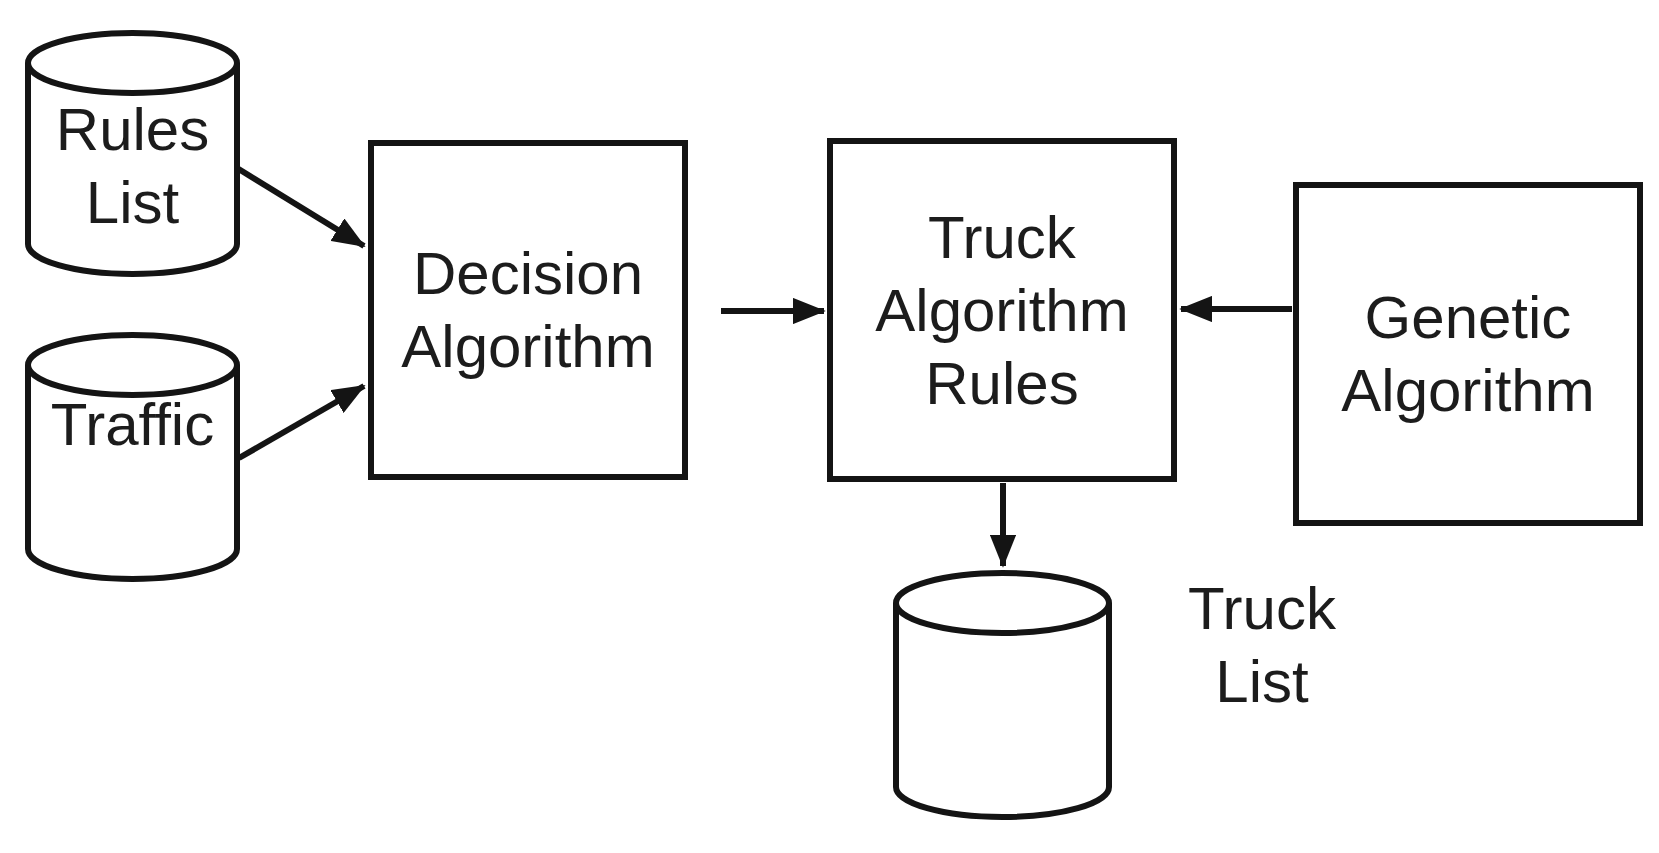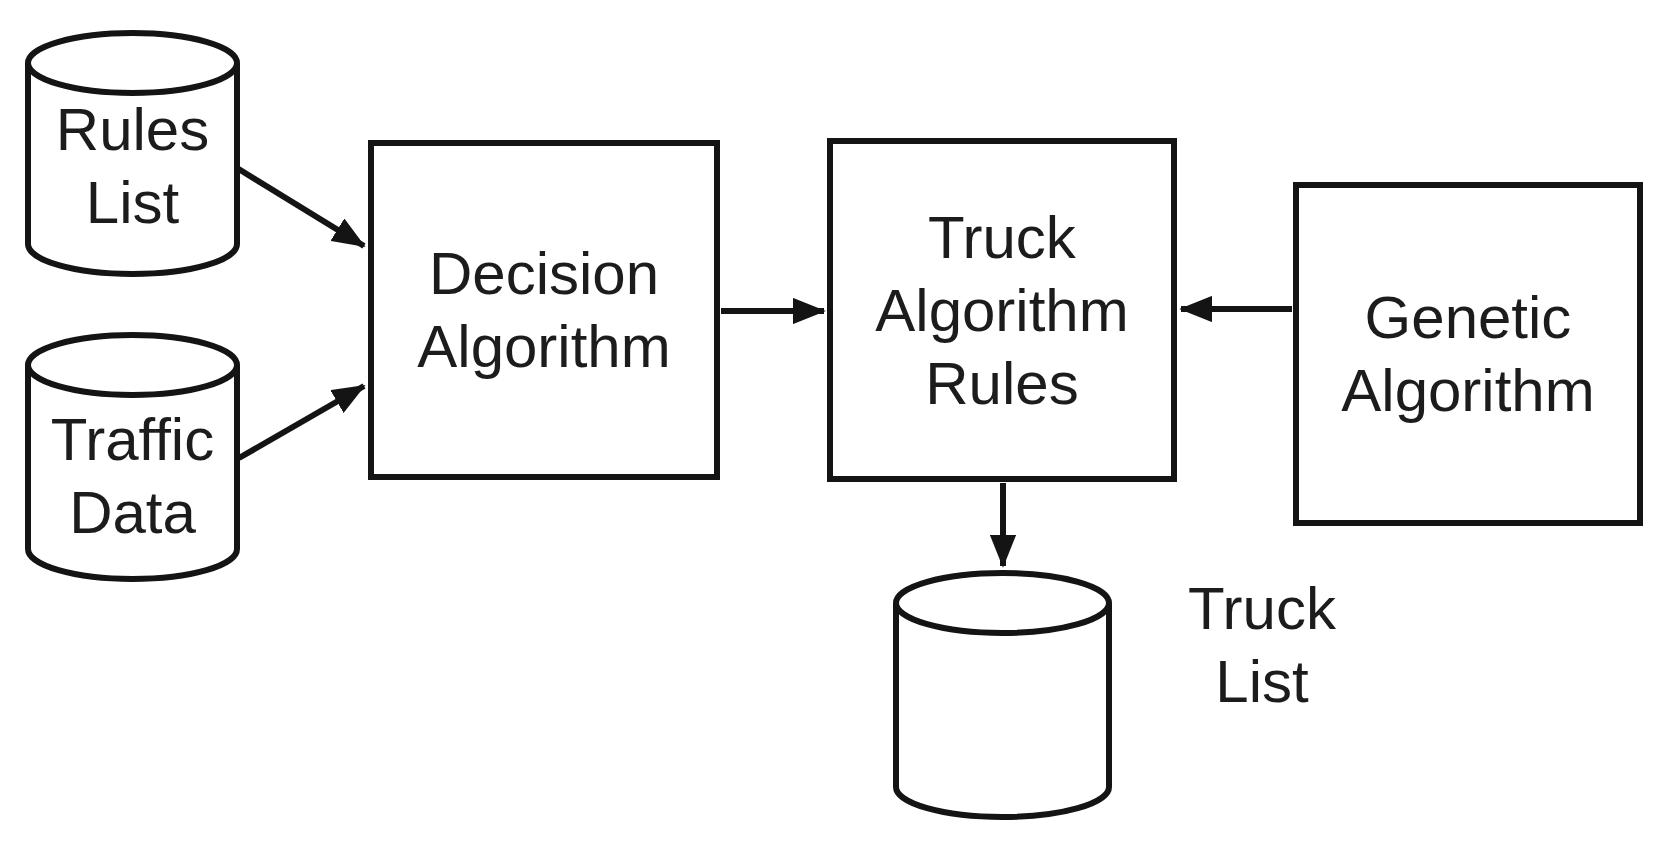--- a/index.html
+++ b/index.html
@@ -68,27 +68,26 @@
       <div>Rules</div>
       <div>List</div>
     </div>
   </div>
 
   <div class="cyl" style="left:25px;top:332px;width:215px;height:253px;">
     <svg width="215" height="253" viewBox="0 0 215 253" xmlns="http://www.w3.org/2000/svg">
       <path class="shape" d="M3,33 L3,217 A104.5,30 0 0 0 212,217 L212,33"></path>
       <ellipse class="shape" cx="107.5" cy="33" rx="104.5" ry="30"></ellipse>
     </svg>
-    <div class="label" style="top:71px;">
+    <div class="label" style="top:56px;">
       <div>Traffic</div>
-      <div>Data</div>
     </div>
   </div>
 
-  <div class="box" style="left:368px;top:140px;width:352px;height:340px;">
+  <div class="box" style="left:368px;top:140px;width:320px;height:340px;">
     <div class="label">
       <div>Decision</div>
       <div>Algorithm</div>
     </div>
   </div>
 
   <div class="box" style="left:827px;top:138px;width:350px;height:344px;">
     <div class="label">
       <div>Truck</div>
       <div>Algorithm</div>

